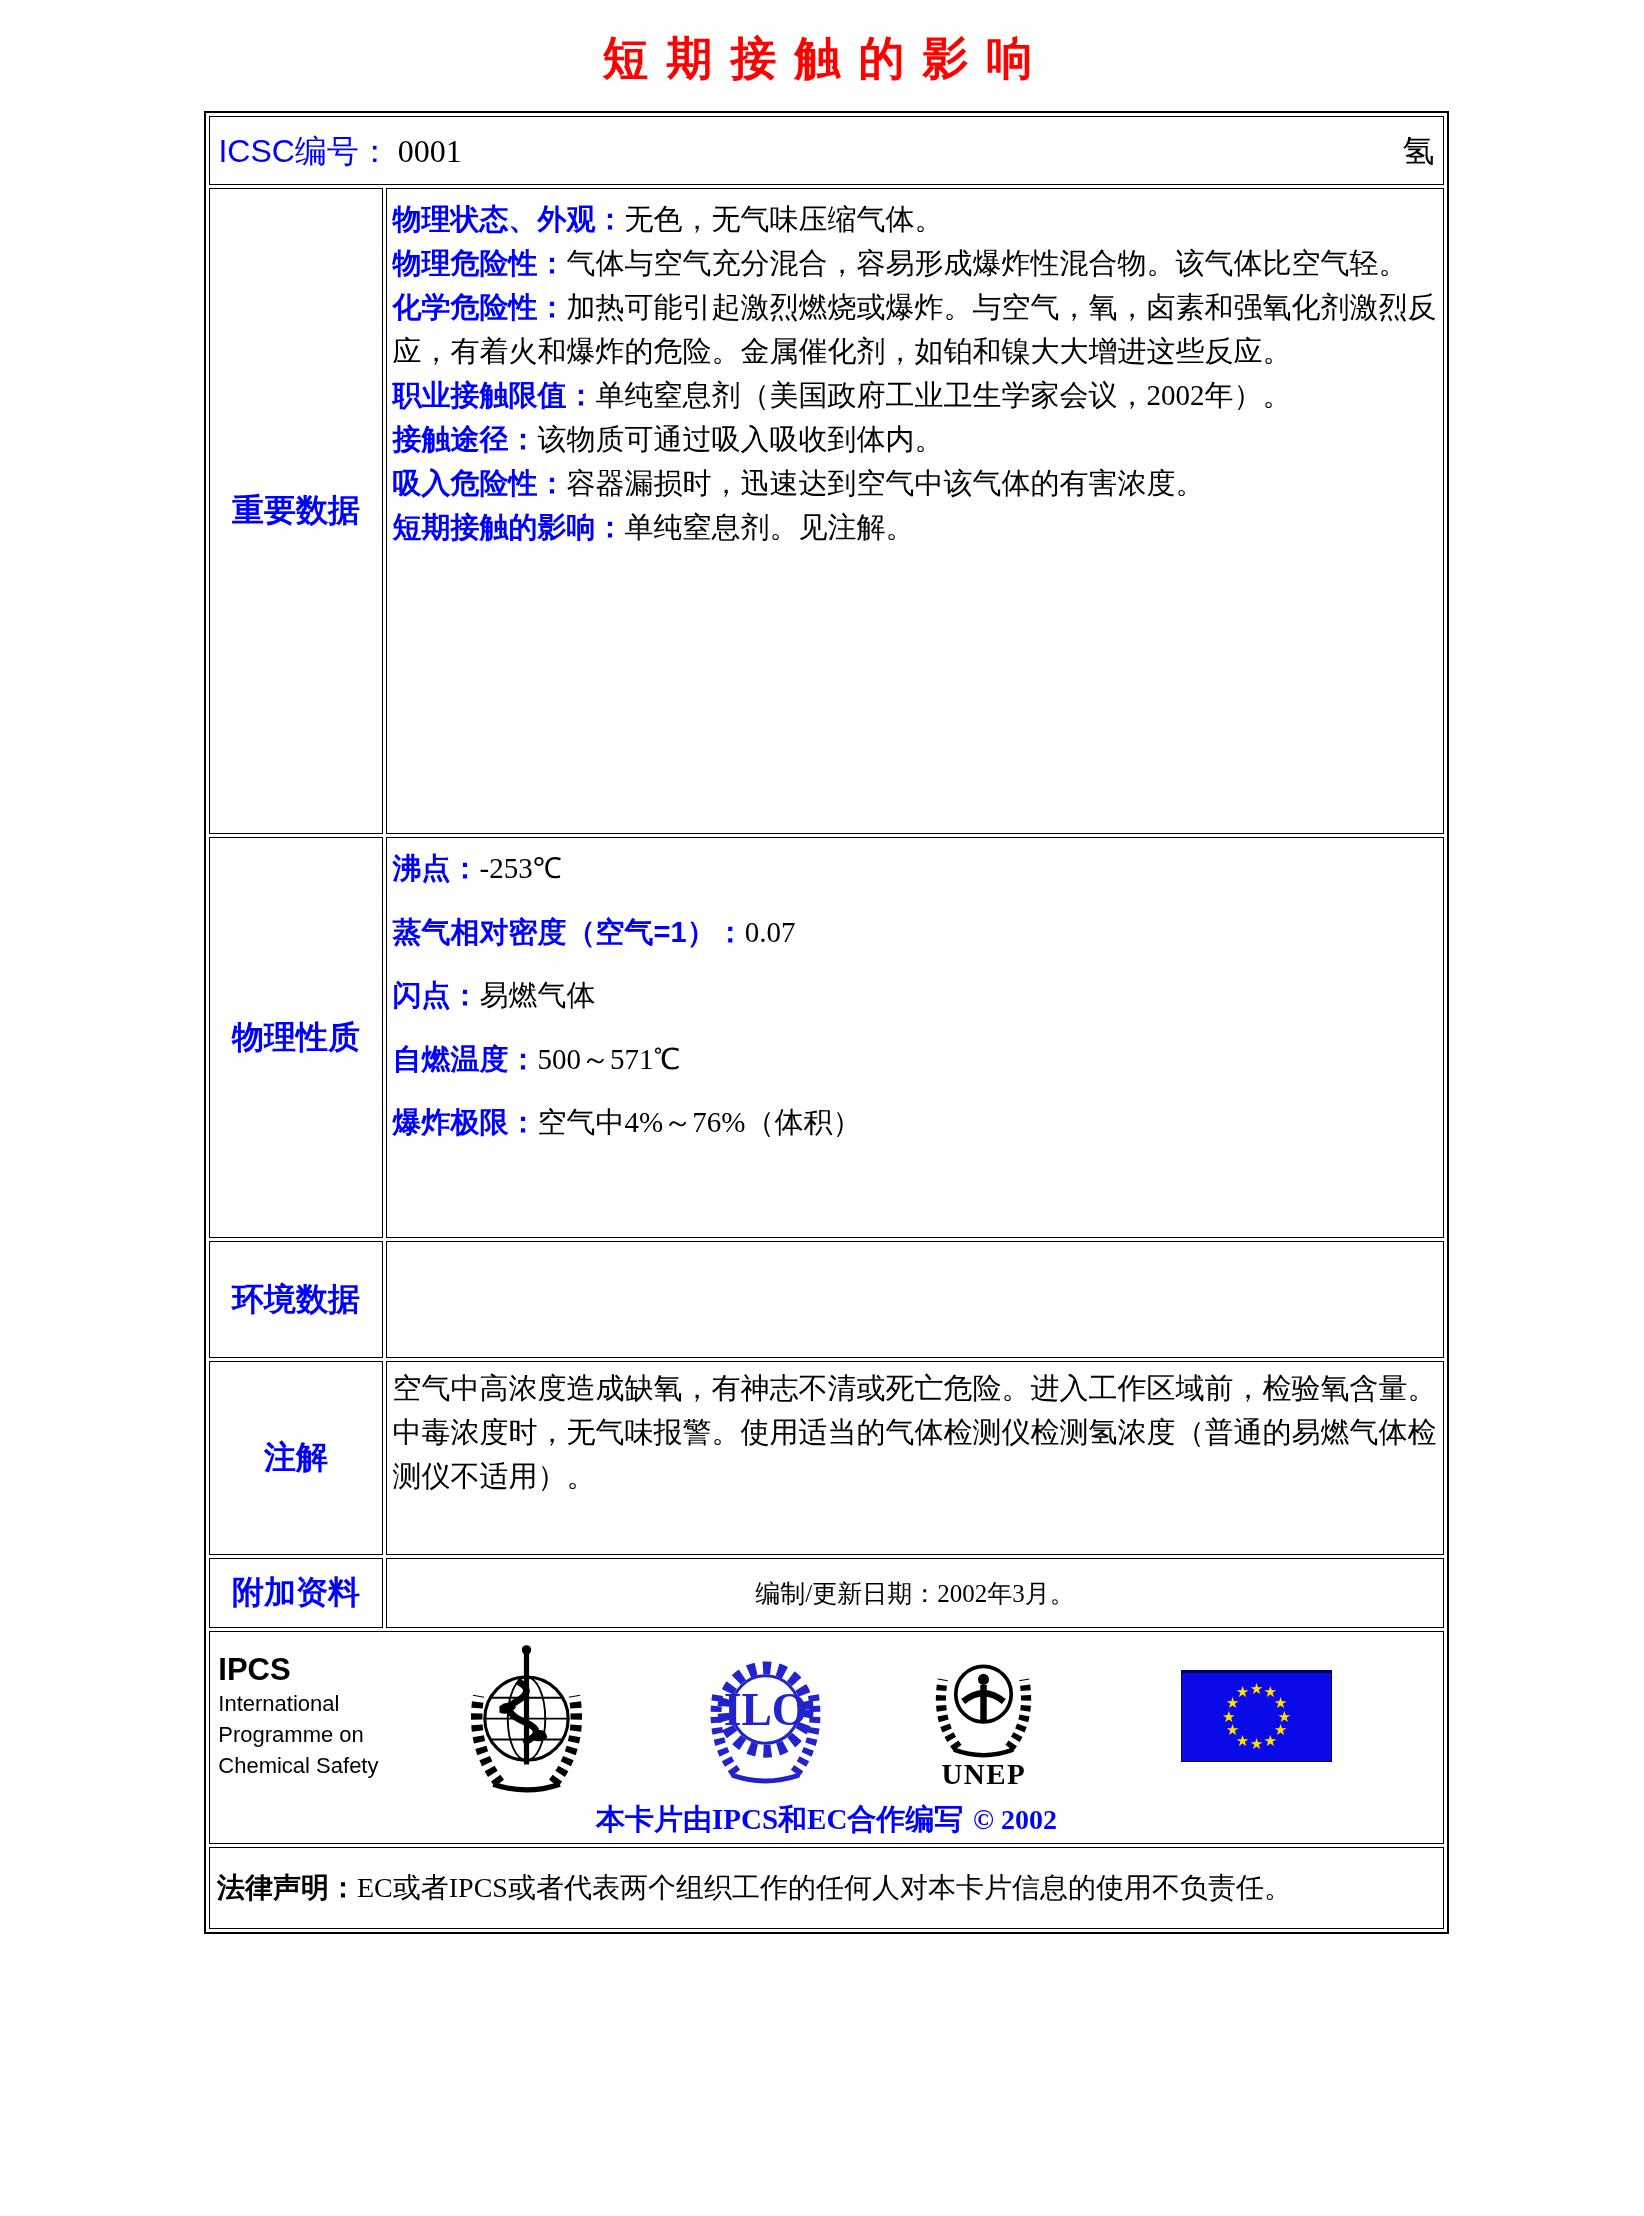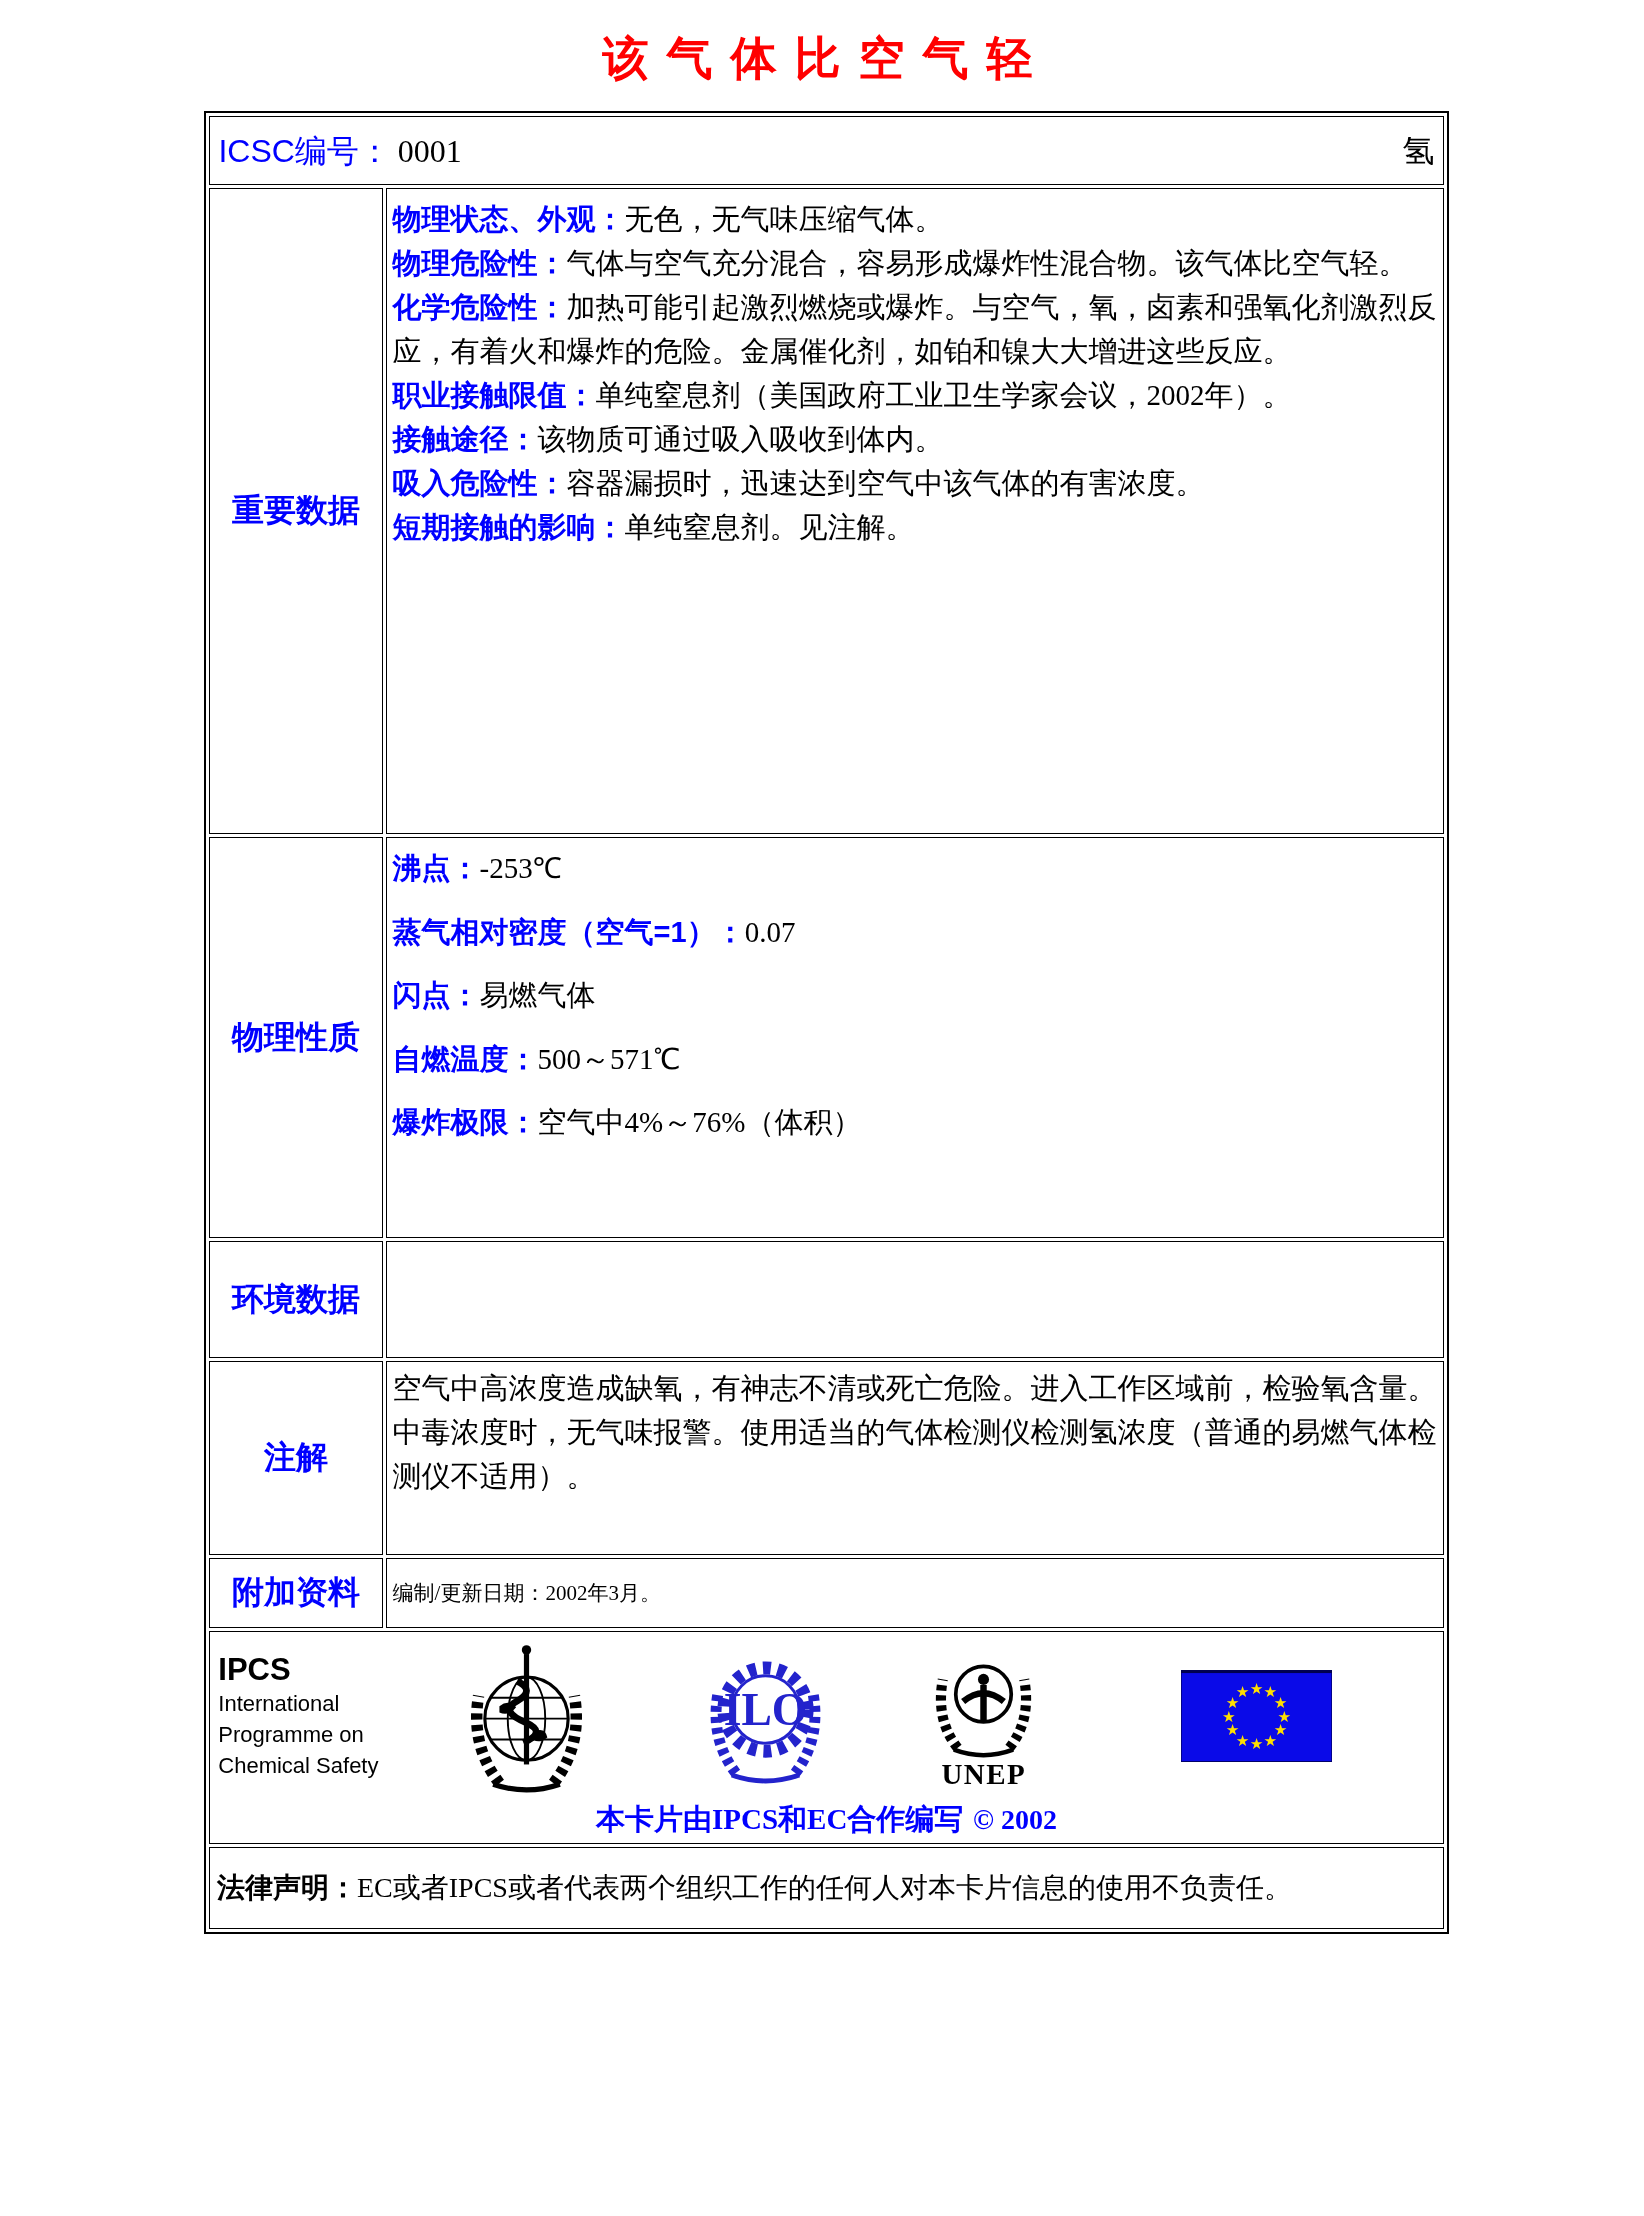--- a/index.html
+++ b/index.html
@@ -73,21 +73,21 @@
 
   .legal-cell{vertical-align:middle;padding-left:7px;font-size:28px;line-height:36px;}
   .legal-lbl{font-family:"Liberation Sans", sans-serif;font-weight:bold;color:var(--ink);}
   .legal-txt{font-family:"Liberation Serif", serif;color:var(--ink);}
 
   svg text.star{font-size:22px;}
 </style>
 </head>
 <body>
 
-<div class="page-title">该气体比空气轻</div>
+<div class="page-title">短期接触的影响</div>
 
 <table class="card">
   <colgroup>
       <col style="width:174px">
       <col>
     </colgroup>
 
   <tbody>
       <tr class="r-head">
     <td colspan="2" style="vertical-align:middle;">
@@ -136,21 +136,21 @@
   <tr class="r-notes">
     <td class="sec-label">注解</td>
     <td>
       <div class="notes-par txt">空气中高浓度造成缺氧，有神志不清或死亡危险。进入工作区域前，检验氧含量。中毒浓度时，无气味报警。使用适当的气体检测仪检测氢浓度（普通的易燃气体检测仪不适用）。</div>
     </td>
   </tr>
 
   <tr class="r-add">
     <td class="sec-label">附加资料</td>
     <td style="vertical-align:middle;">
-      <div class="txt" style="font-size:21px;line-height:35px;">编制/更新日期：2002年3月。</div>
+      <div class="txt" style="font-size:25px;line-height:35px;text-align:center;">编制/更新日期：2002年3月。</div>
     </td>
   </tr>
 
   <tr class="r-logos">
     <td colspan="2" class="logos-cell">
       <div class="logos-row">
         <div class="ipcs-block">
           <div class="ipcs-acronym">IPCS</div>
           <div class="ipcs-line">International</div>
           <div class="ipcs-line">Programme on</div>

